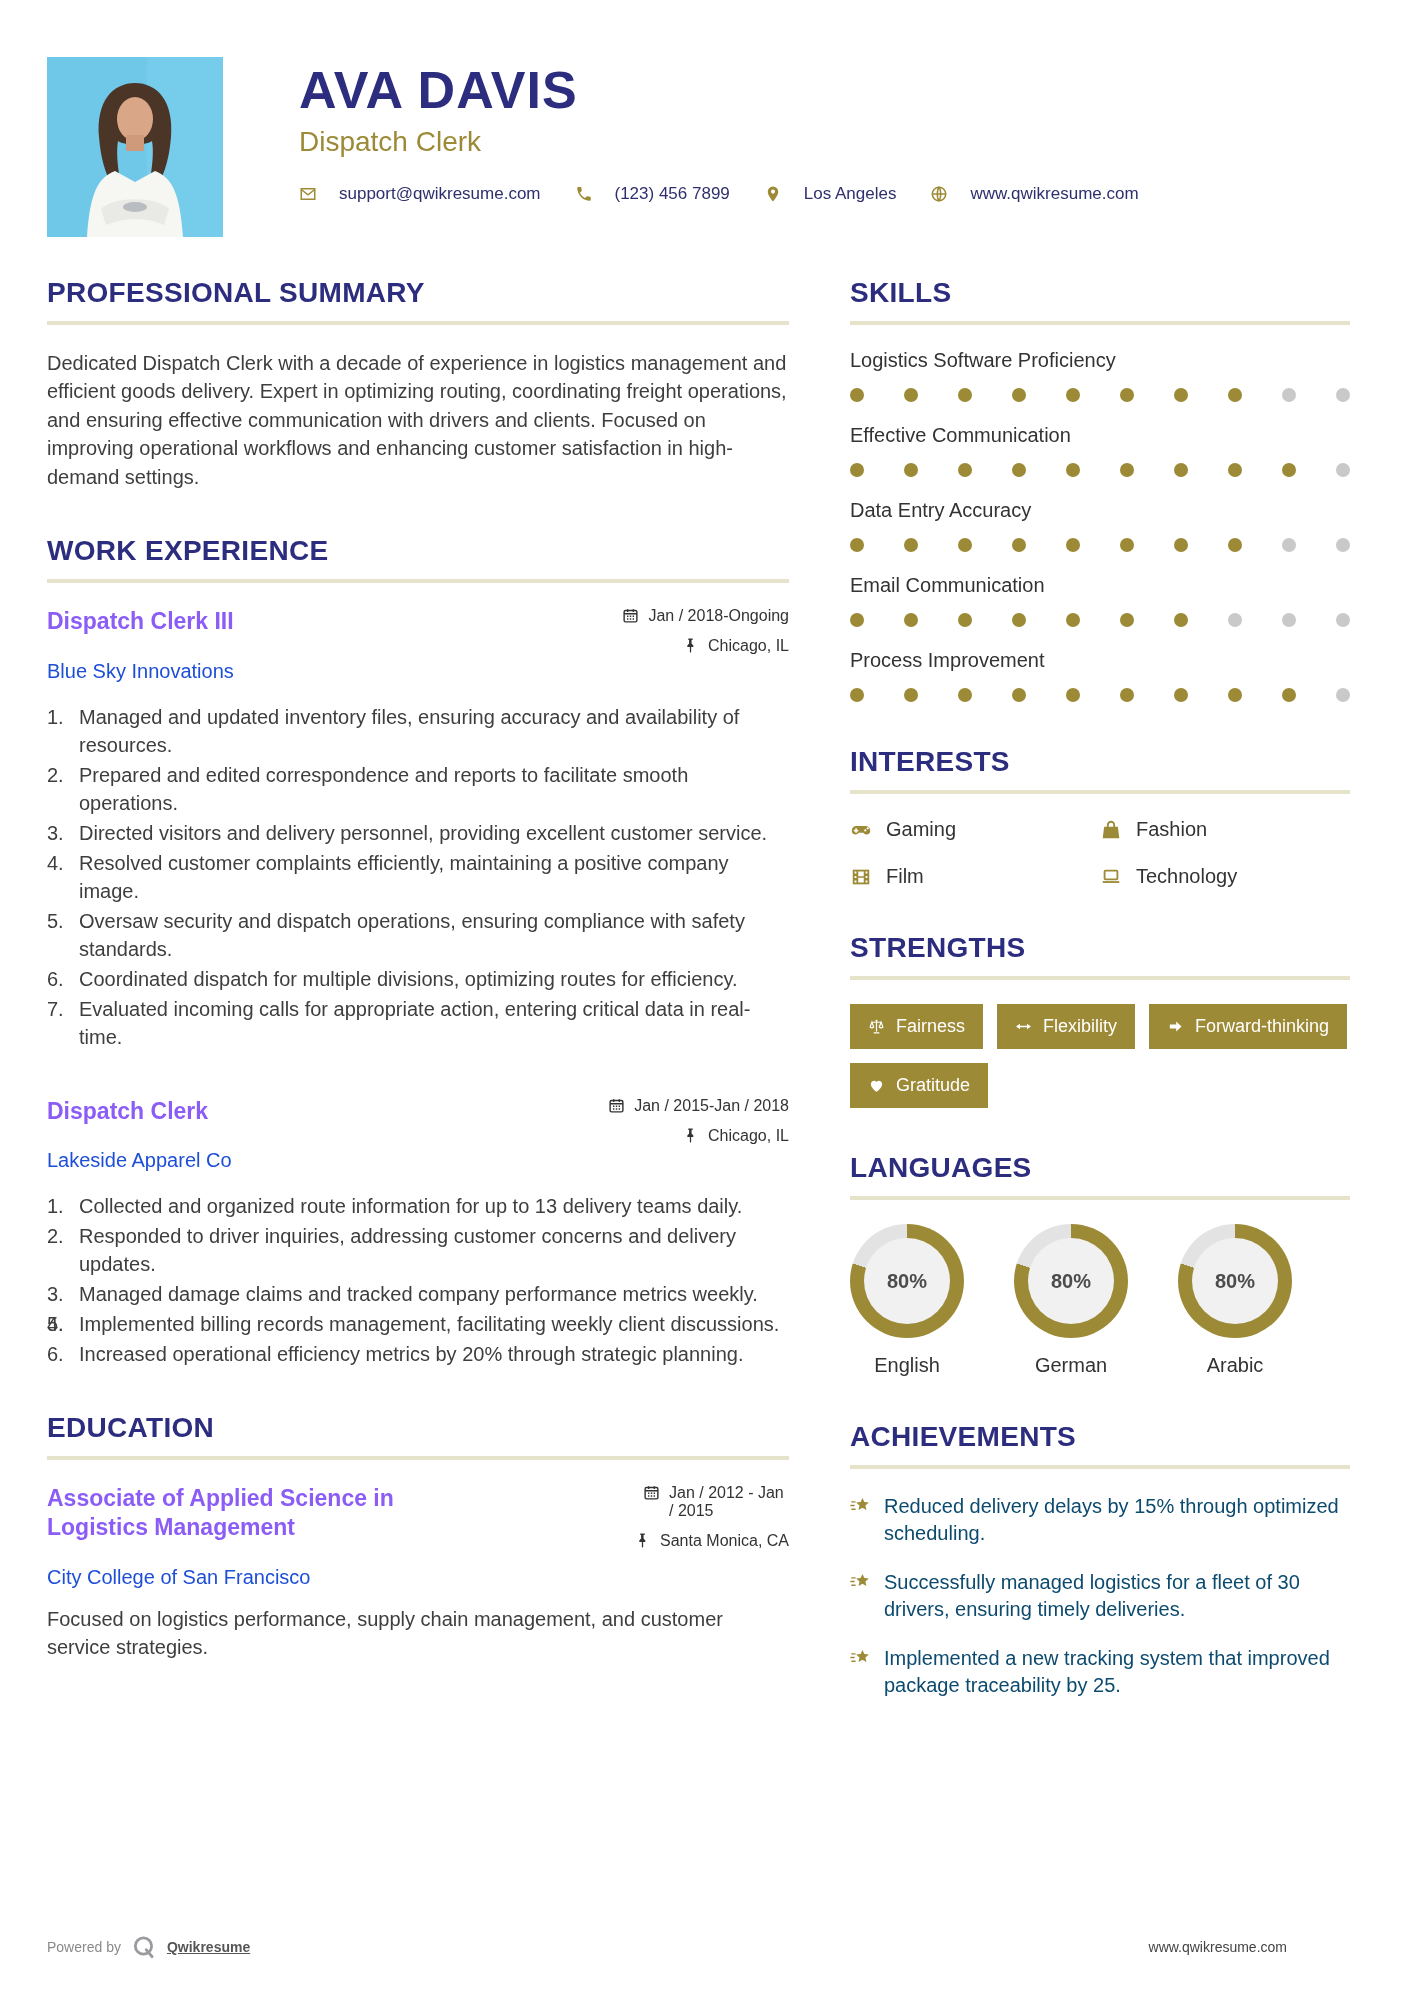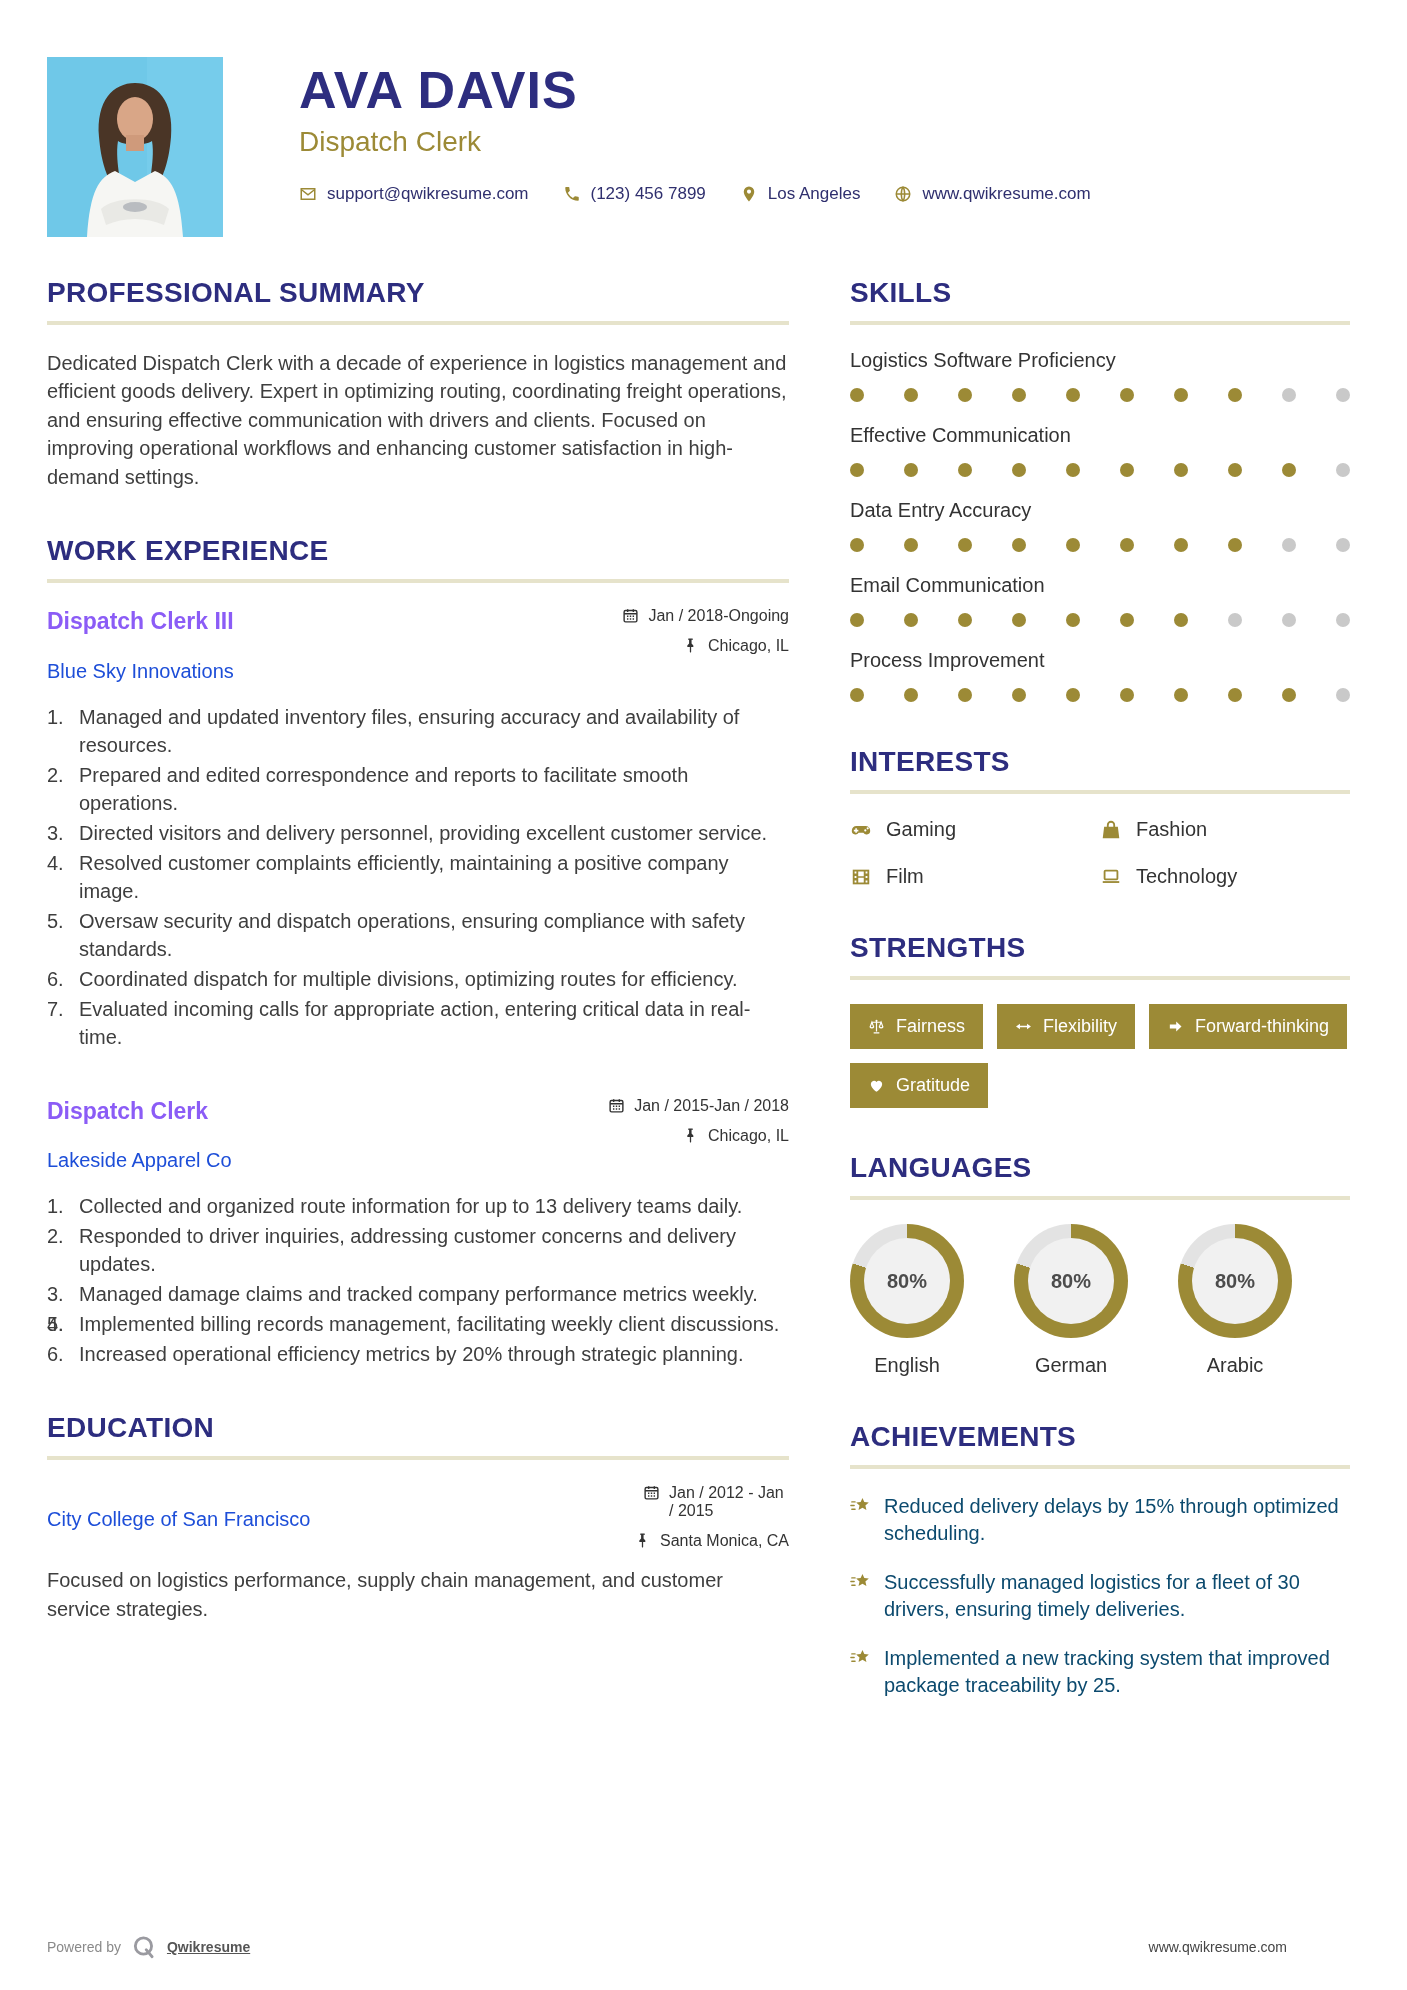--- a/index.html
+++ b/index.html
@@ -12,21 +12,21 @@
   .page { width:1344px; min-height:1990px; display:flex; flex-direction:column;
           padding:57px 57px 30px 47px; }
 
   
   header { display:flex; }
   .photo { width:176px; height:180px; flex:none; overflow:hidden; }
   .head-right { margin-left:76px; padding-top:6px; }
   h1.name { font-size:52px; font-weight:700; color:var(--navy,#2d2d7f); letter-spacing:1px; line-height:1.05; }
   .job-title { font-size:28px; color:var(--gold,#9c8a36); margin-top:8px; font-weight:500; }
   .contact-row { display:flex; align-items:center; gap:34px; margin-top:26px; }
-  .contact-item { display:flex; align-items:center; gap:10px; font-size:17px; color:#2f2f6e; }
+  .contact-item { display:flex; align-items:center; gap:22px; font-size:17px; color:#2f2f6e; }
 
   
   .columns { display:flex; gap:61px; margin-top:40px; flex:1 0 auto; align-items:flex-start; }
   .col-left  { width:742px; flex:none; }
   .col-right { width:500px; flex:none; }
 
   h2.sec { font-size:28px; font-weight:700; color:var(--navy,#2d2d7f); letter-spacing:.3px; }
   .rule { height:4px; background:var(--divider,#e6e3cb); margin:12px 0 24px 0; }
   section + section { margin-top:44px; }
 
@@ -243,20 +243,21 @@
             </article>
           </div>
       </section>
 
       <section id="education-section">
         <h2 class="sec">EDUCATION</h2>
         <div class="rule"></div>
         <div class="entry">
           <div class="entry-head">
             <div>
+              <h3 class="entry-title edu-title">Associate of Applied Science in Logistics Management</h3>
               <div class="entry-company">City College of San Francisco</div>
             </div>
             <div class="entry-meta">
               <div class="meta-row">
                 <span class="icon ic-dark">
                     <svg viewBox="0 0 24 24">
                       <rect x="3" y="5" width="18" height="16" rx="2" fill="none" stroke="currentColor" stroke-width="2"></rect>
                       <path fill="none" stroke="currentColor" stroke-width="2" d="M3 9.5h18M8 3v4M16 3v4"></path>
                       <path fill="currentColor" d="M7 12h2v2H7zM11 12h2v2h-2zM15 12h2v2h-2zM7 16h2v2H7zM11 16h2v2h-2zM15 16h2v2h-2z"></path>
                     </svg>

